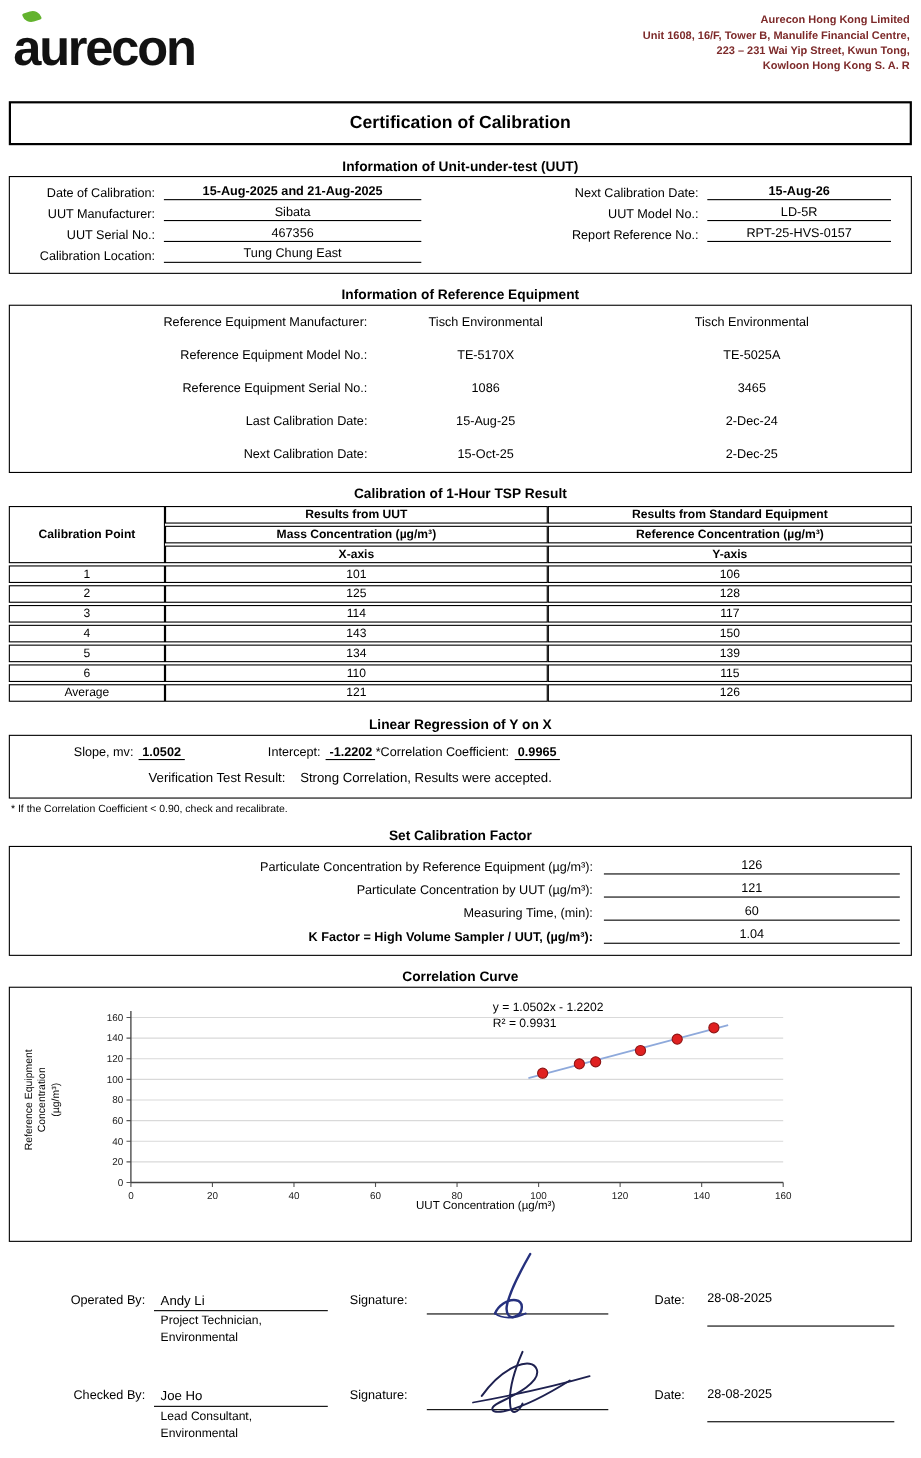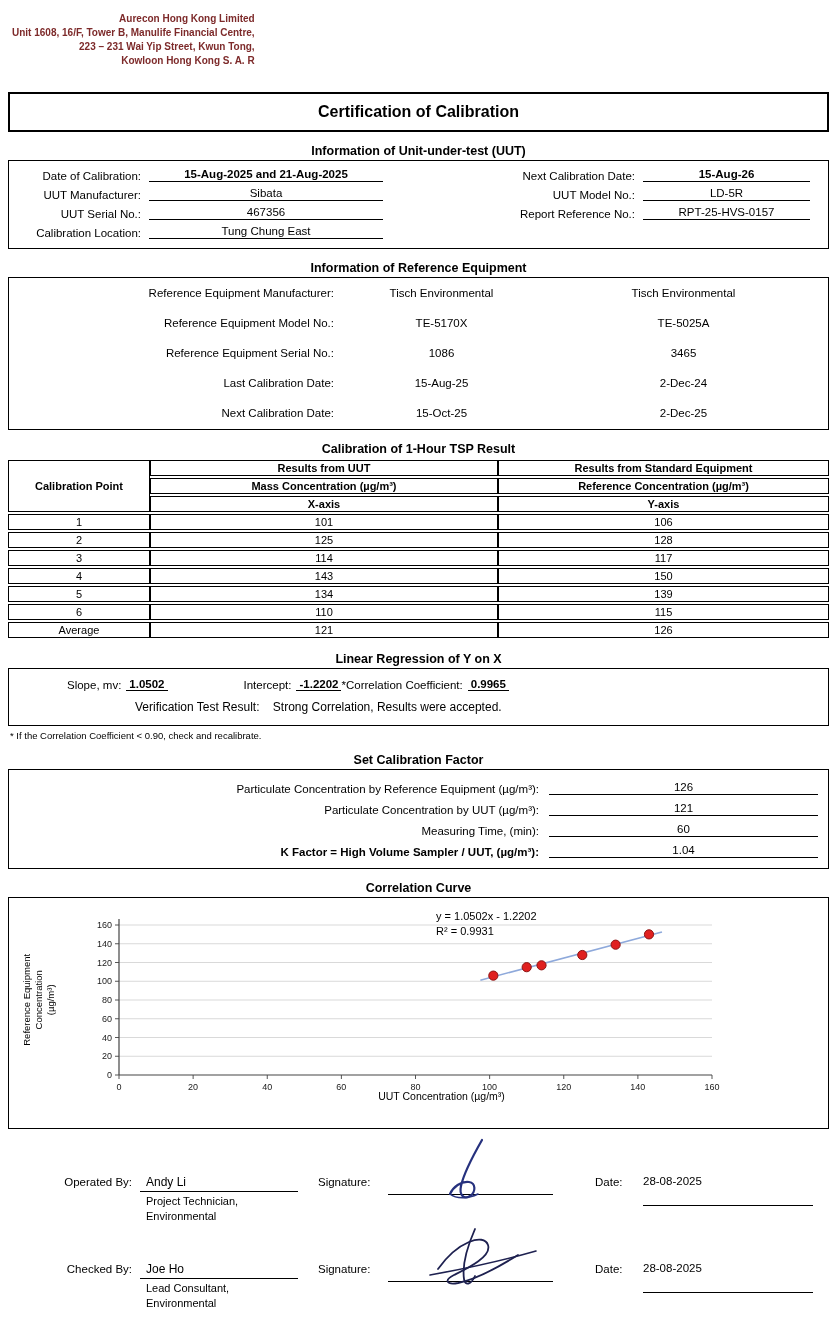--- a/index.html
+++ b/index.html
@@ -31,36 +31,36 @@
   .ref-grid .rlabel{text-align:right;padding-right:10px}
   .ref-grid .rval{text-align:center}
 
   
   table.tsp{width:821px;margin:2px 8px 0;border-collapse:separate;border-spacing:0 2px;font-size:11px}
   .tsp th,.tsp td{border:1px solid #000;text-align:center;padding:1px 0;vertical-align:middle}
   .tsp th{font-weight:bold}
 
   
   .reg-box{padding:9px 0 11px}
-  .reg-line1{display:flex;align-items:center;padding-left:58px;font-size:11.5px}
+  .reg-line1{display:flex;align-items:flex-start;padding-left:58px;font-size:11.5px}
   .uv{font-weight:bold;border-bottom:1.2px solid #000;padding:0 3px;margin-left:5px}
   .gap1{margin-left:76px}
   .gap2{}
   .reg-line2{margin-top:9px;padding-left:126px;font-size:12px}
   .footnote{margin:4px 0 0 10px;font-size:9.5px}
 
   
   .factor-box{padding:8px 0 6px}
   .factor-row{display:flex;align-items:flex-end;margin-bottom:4px;min-height:17px}
   .factor-label{width:540px;text-align:right;padding-right:10px}
   .factor-value{flex:1;margin-right:10px;border-bottom:1.2px solid #000;text-align:center;padding-bottom:1px}
 
   
   .chart-box{position:relative;height:232px}
-  .eq{position:absolute;left:427px;top:11px;font-size:11px;line-height:1.35}
+  .eq{position:absolute;left:439px;top:11px;font-size:11px;line-height:1.35}
   .ylabel{position:absolute;left:-60px;top:84px;width:180px;text-align:center;font-size:9.5px;line-height:1.25;transform:rotate(-90deg)}
   #corr-svg{display:block;margin:2px 0 0 58px;font-family:inherit}
   .xtitle{text-align:center;font-size:10.5px;padding-left:46px;margin-top:-2px}
 
   
   .signoff{margin-top:42px}
   .sign-block{display:flex;align-items:flex-start;margin:0 8px 36px 0}
   .role{width:140px;text-align:right;padding-right:8px;padding-top:5px}
   .namecol{width:158px}
   .name{border-bottom:1.2px solid #000;padding:4px 0 2px 6px;font-size:12px}
@@ -70,20 +70,24 @@
   .ink{position:absolute;left:30px;bottom:-10px;overflow:visible}
   .date-label{margin-left:42px;width:46px;padding-top:5px}
   .date-line{width:170px;margin-left:2px;border-bottom:1.2px solid #000;padding:4px 0 18px;font-size:11.5px}
 </style>
 </head>
 <body>
 
 <div class="page">
 
   <div class="top">
+    <div class="logo">
+      <span class="leaf"></span>
+      <span class="logo-text">aurecon</span>
+    </div>
     <div class="address">
       <div>Aurecon Hong Kong Limited</div>
       <div>Unit 1608, 16/F, Tower B, Manulife Financial Centre,</div>
       <div>223 – 231 Wai Yip Street, Kwun Tong,</div>
       <div>Kowloon Hong Kong S. A. R</div>
     </div>
   </div>
 
   <div class="title-box">
     <span>Certification of Calibration</span>

